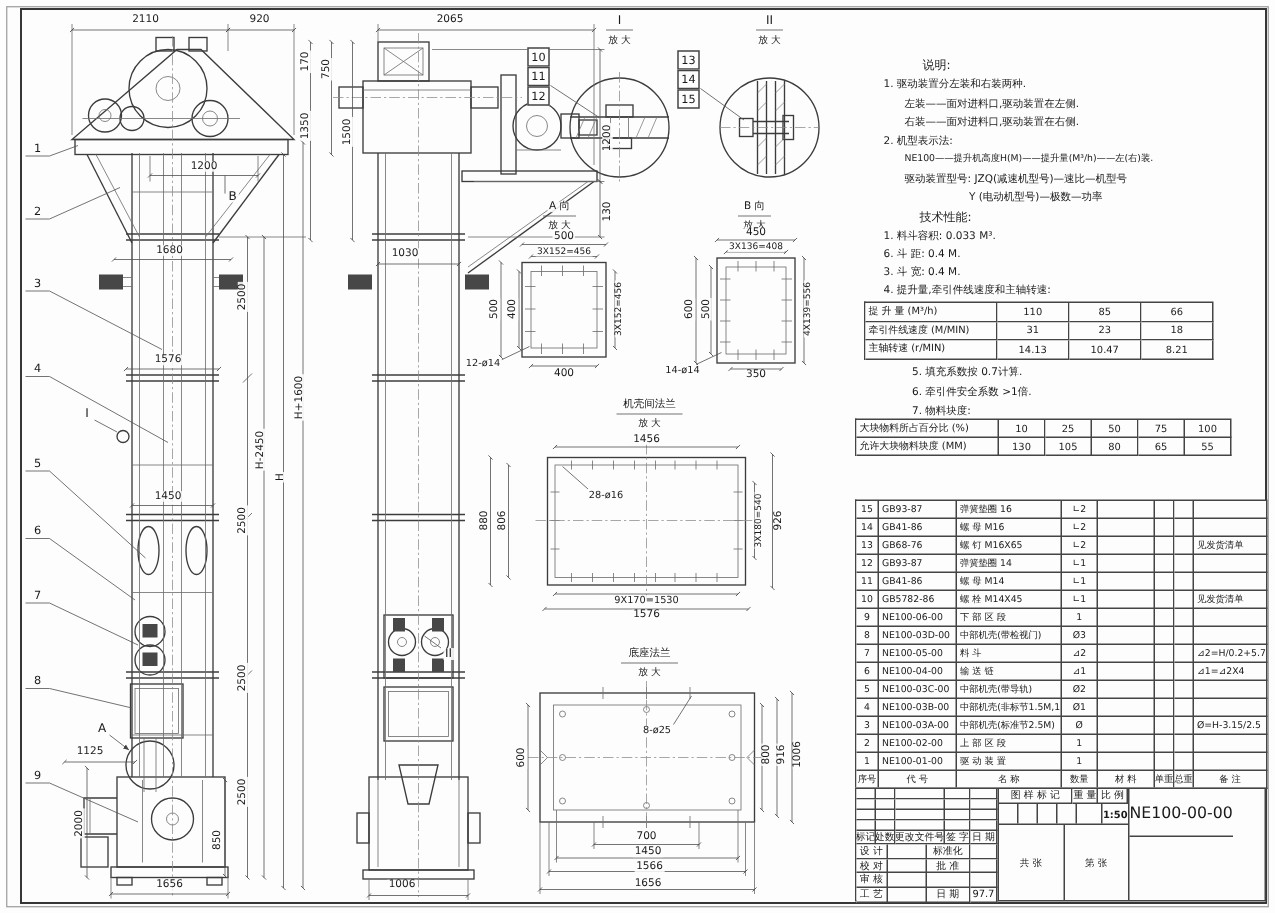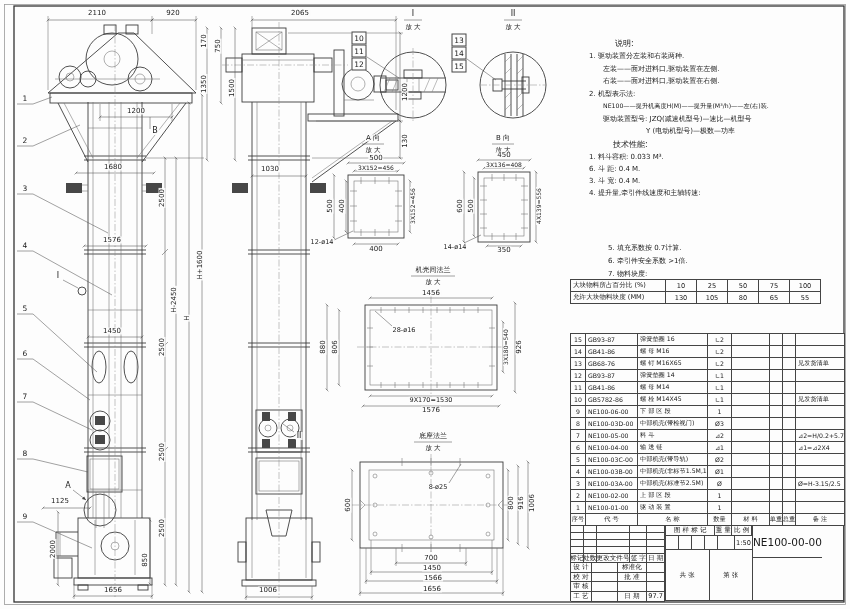--- a/index.html
+++ b/index.html
@@ -23,21 +23,21 @@
   .tleft{justify-content:flex-start;padding-left:2px;}
   #bom .tcell{font-size:6.2px;}
   .tb{position:absolute;border:1px solid #444;box-sizing:border-box;display:flex;background:#fdfdfd;}
   .tb-left{width:95px;border-right:1px solid #444;box-sizing:border-box;display:flex;flex-direction:column;}
   .tb-mid{width:87px;border-right:1px solid #444;box-sizing:border-box;display:flex;flex-direction:column;}
   .tb-right{flex:1;display:flex;flex-direction:row;}
   .tb-title{height:40px;border-bottom:1px solid #444;display:flex;flex-direction:column;
             align-items:center;justify-content:center;box-sizing:border-box;}
   .tl1{font-size:8.6px;white-space:nowrap;}
   .tl2{font-size:8.6px;letter-spacing:4px;margin-top:2px;white-space:nowrap;}
-  .tb-boxrow{height:14px;display:flex;border-bottom:1px solid #444;box-sizing:border-box;}
+  .tb-boxrow{height:14px;display:flex;border-bottom:1px solid #444;box-sizing:border-box;font-weight:bold;}
   .mbox{width:13px;border-right:1px solid #444;box-sizing:border-box;}
   .mcell{box-sizing:border-box;font-size:6.6px;display:flex;align-items:center;justify-content:center;}
   .wt{width:17px;border-right:1px solid #444;}
   .sc{flex:1;}
   .tb-sheetrow{flex:1;display:flex;}
   .scell{flex:1;font-size:6.4px;display:flex;align-items:center;justify-content:center;
          border-right:1px solid #444;box-sizing:border-box;}
   .scell:last-child{border-right:none;}
   .tb-dno{height:32px;border-bottom:1px solid #444;display:flex;align-items:center;
           justify-content:center;font-size:10.5px;box-sizing:border-box;}
@@ -523,20 +523,40 @@
   <div class="note nh" style="left:613px;top:141px">技术性能:</div>
   <div class="note" style="left:589px;top:154px">1. 料斗容积: 0.033 M³.</div>
   <div class="note" style="left:589px;top:166px">6. 斗  距: 0.4 M.</div>
   <div class="note" style="left:589px;top:178px">3. 斗  宽: 0.4 M.</div>
   <div class="note" style="left:589px;top:190px">4. 提升量,牵引件线速度和主轴转速:</div>
   <div class="note" style="left:608px;top:245px">5. 填充系数按 0.7计算.</div>
   <div class="note" style="left:608px;top:258px">6. 牵引件安全系数 &gt;1倍.</div>
   <div class="note" style="left:608px;top:271px">7. 物料块度:</div>
 </div>
 
+<div id="speed-table" class="twrap" style="left:576px;top:201px">
+      <div class="trow" style="height: 12.5px;">
+        <div class="tcell tleft" style="width: 88px;">提 升 量  (M³/h)</div>
+        <div class="tcell" style="width: 48px;">110</div>
+        <div class="tcell" style="width: 48px;">85</div>
+        <div class="tcell" style="width: 48px;">66</div>
+      </div>
+      <div class="trow" style="height: 12.5px;">
+        <div class="tcell tleft" style="width: 88px;">牵引件线速度 (M/MIN)</div>
+        <div class="tcell" style="width: 48px;">31</div>
+        <div class="tcell" style="width: 48px;">23</div>
+        <div class="tcell" style="width: 48px;">18</div>
+      </div>
+      <div class="trow" style="height: 12.5px;">
+        <div class="tcell tleft" style="width: 88px;">主轴转速 (r/MIN)</div>
+        <div class="tcell" style="width: 48px;">14.13</div>
+        <div class="tcell" style="width: 48px;">10.47</div>
+        <div class="tcell" style="width: 48px;">8.21</div>
+      </div>
+    </div>
 <div id="lump-table" class="twrap" style="left:570px;top:279px">
       <div class="trow" style="height: 12px;">
         <div class="tcell tleft" style="width: 95px;">大块物料所占百分比 (%)</div>
         <div class="tcell" style="width: 31px;">10</div>
         <div class="tcell" style="width: 31px;">25</div>
         <div class="tcell" style="width: 31px;">50</div>
         <div class="tcell" style="width: 31px;">75</div>
         <div class="tcell" style="width: 31px;">100</div>
       </div>
       <div class="trow" style="height: 12px;">

